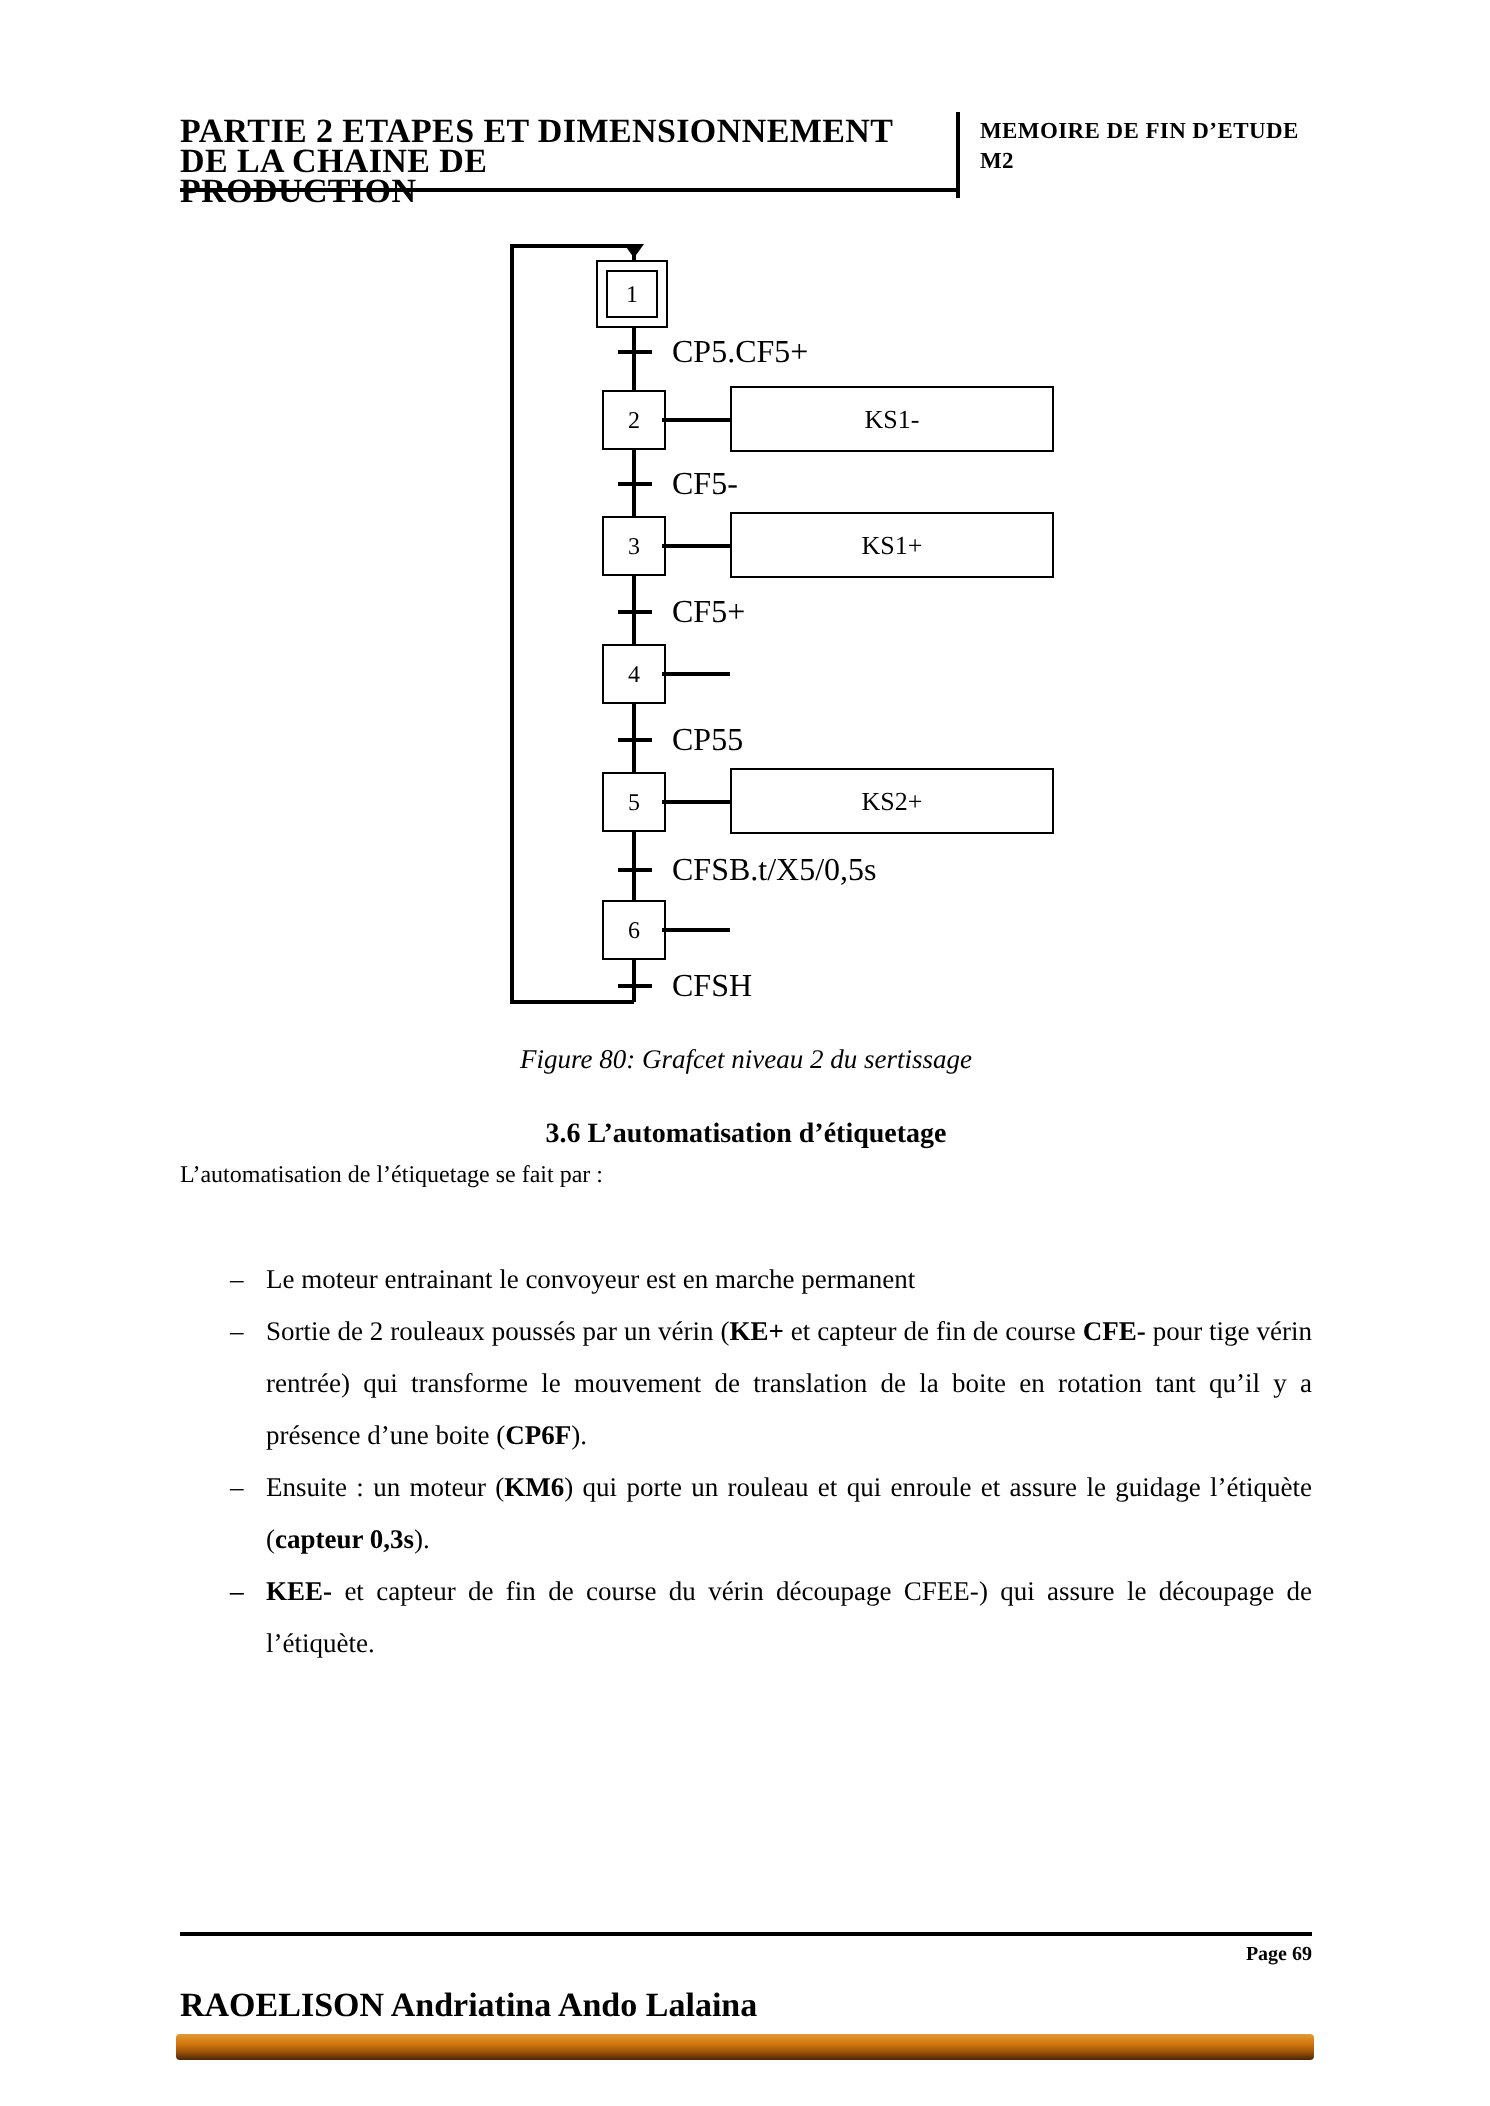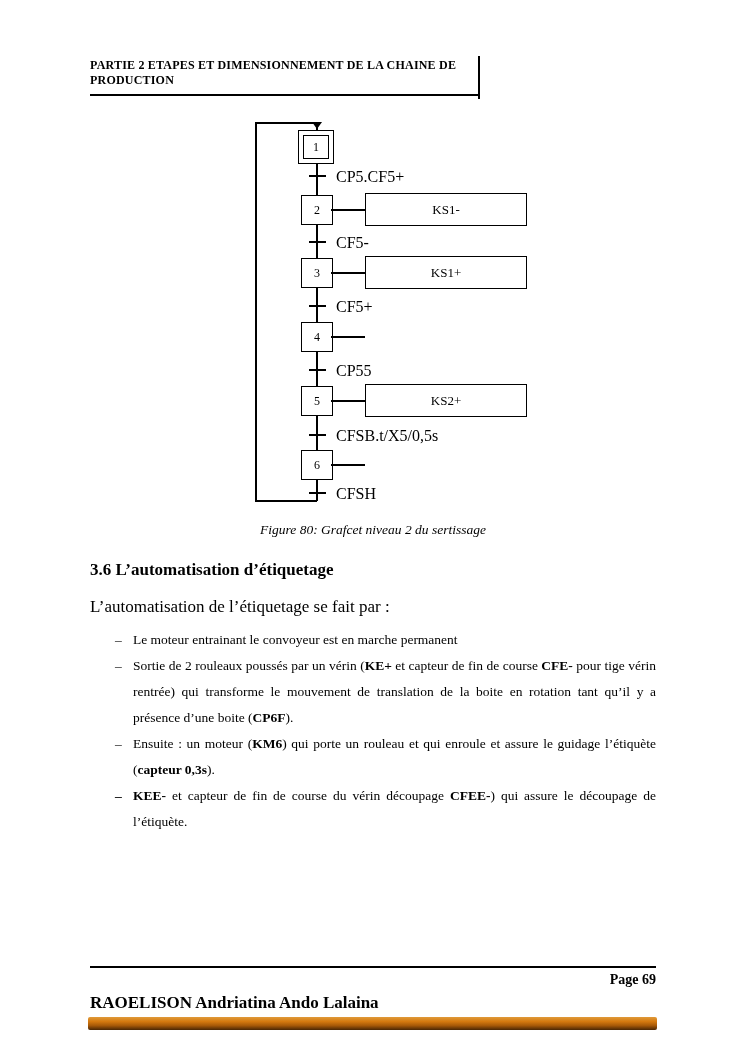--- a/index.html
+++ b/index.html
@@ -5,21 +5,21 @@
   html,body { margin:0; padding:0; background:#ffffff; }
   .page {
     position:relative; width:745px; height:1053px; background:#ffffff;
     font-family:"Liberation Serif", serif; color:#000; overflow:hidden;
   }
 
   
   .hdr { position:absolute; left:90px; top:58px; width:566px; height:42px; }
   .hdr-left {
     position:absolute; left:0; top:0; width:380px;
-    font-weight:bold; font-size:12px; line-height:15px; letter-spacing:.2px;
+    font-weight:bold; font-size:17px; line-height:15px; letter-spacing:.2px;
   }
   .hdr-rule  { position:absolute; left:0; top:36px; width:389px; height:1.5px; background:#000; }
   .hdr-div   { position:absolute; left:388px; top:-2px; width:1.5px; height:43px; background:#000; }
   .hdr-right {
     position:absolute; left:400px; top:1px; width:166px;
     font-weight:bold; font-size:11.5px; line-height:15px; letter-spacing:.2px;
   }
 
   
   .grafcet { position:absolute; left:248px; top:118px; width:292px; height:392px; }
@@ -52,52 +52,53 @@
     transform:translateY(-7px);
   }
 
   
   .caption {
     position:absolute; left:90px; top:522px; width:566px; text-align:center;
     font-style:italic; font-size:13.5px;
   }
   .sec-heading {
     position:absolute; left:90px; top:560px; width:566px;
-    font-weight:bold; font-size:17px;
+    font-weight:bold; font-size:14px;text-align:center;
   }
-  .intro { position:absolute; left:90px; top:597px; width:566px; font-size:17px; }
+  .intro { position:absolute; left:90px; top:580px; width:566px; font-size:12px; }
   .bullets { position:absolute; left:115px; top:627px; width:541px; font-size:13.5px; }
   .bullet-item {
     position:relative; padding-left:18px; text-align:justify; line-height:26px;
   }
   .bullet-dash { position:absolute; left:0; top:0; }
 
   
   .ftr-rule { position:absolute; left:90px; top:966px; width:566px; height:1.5px; background:#000; }
   .ftr-row1 { position:absolute; left:90px; top:972px; width:566px; font-weight:bold; font-size:12px; }
-  .ftr-page { position:absolute; right:0; top:0; font-weight:bold; font-size:14px; }
+  .ftr-page { position:absolute; right:0; top:0; font-weight:bold; font-size:10px; }
   .ftr-row2 { position:absolute; left:90px; top:993px; width:566px; font-weight:bold; font-size:17px; }
   .bottom-bar {
     position:absolute; left:88px; top:1017px; width:569px; height:13px;
     background:linear-gradient(to bottom, #e09a3a 0%, #d4790f 35%, #a85a08 65%, #4a2604 100%);
     border-radius:2px;
   }
 </style>
 </head>
 <body>
 
 <div class="page">
 
   <div class="hdr">
     <div class="hdr-left">
       <div>PARTIE 2 ETAPES ET DIMENSIONNEMENT DE LA CHAINE DE</div>
       <div>PRODUCTION</div>
     </div>
     <div class="hdr-div"></div>
     <div class="hdr-rule"></div>
+    <div class="hdr-right">MEMOIRE DE FIN D’ETUDE M2</div>
   </div>
 
   <div class="grafcet">
 
     <div class="gr-line" style="left:7px;top:4px;width:62px;height:1.5px"></div>
     <div class="gr-line" style="left:7px;top:4px;width:1.5px;height:380px"></div>
     <div class="gr-line" style="left:7px;top:382px;width:62px;height:1.5px"></div>
     <div class="gr-line" style="left:68px;top:4px;width:1.5px;height:379px"></div>
     <div class="gr-arrow"></div>
 
@@ -171,21 +172,21 @@
     </div>
     <div class="bullet-item">
       <span class="bullet-dash">–</span>
       <span><span>Ensuite : un moteur (</span><span style="font-weight: bold;">KM6</span><span>) qui porte un rouleau et qui enroule et assure le guidage l’étiquète (</span><span style="font-weight: bold;">capteur 0,3s</span><span>).</span></span>
     </div>
     <div class="bullet-item">
       <span class="bullet-dash">–</span>
     </div>
     <div class="bullet-item">
       <span class="bullet-dash">–</span>
-      <span><span style="font-weight: bold;">KEE-</span><span> et capteur de fin de course du vérin découpage </span><span style="font-weight: bold;">CFEE-</span><span>) qui assure le découpage de l’étiquète.</span></span>
+      <span><span style="font-weight: bold;">KEE-</span><span> et capteur de fin de course du vérin découpage </span><span style="font-weight: normal;">CFEE-</span><span>) qui assure le découpage de l’étiquète.</span></span>
     </div>
   </div>
 
   <div class="ftr-rule"></div>
   <div class="ftr-row1">
     <span class="ftr-page">Page 69</span>
   </div>
   <div class="ftr-row2">RAOELISON Andriatina Ando Lalaina</div>
   <div class="bottom-bar"></div>
 

